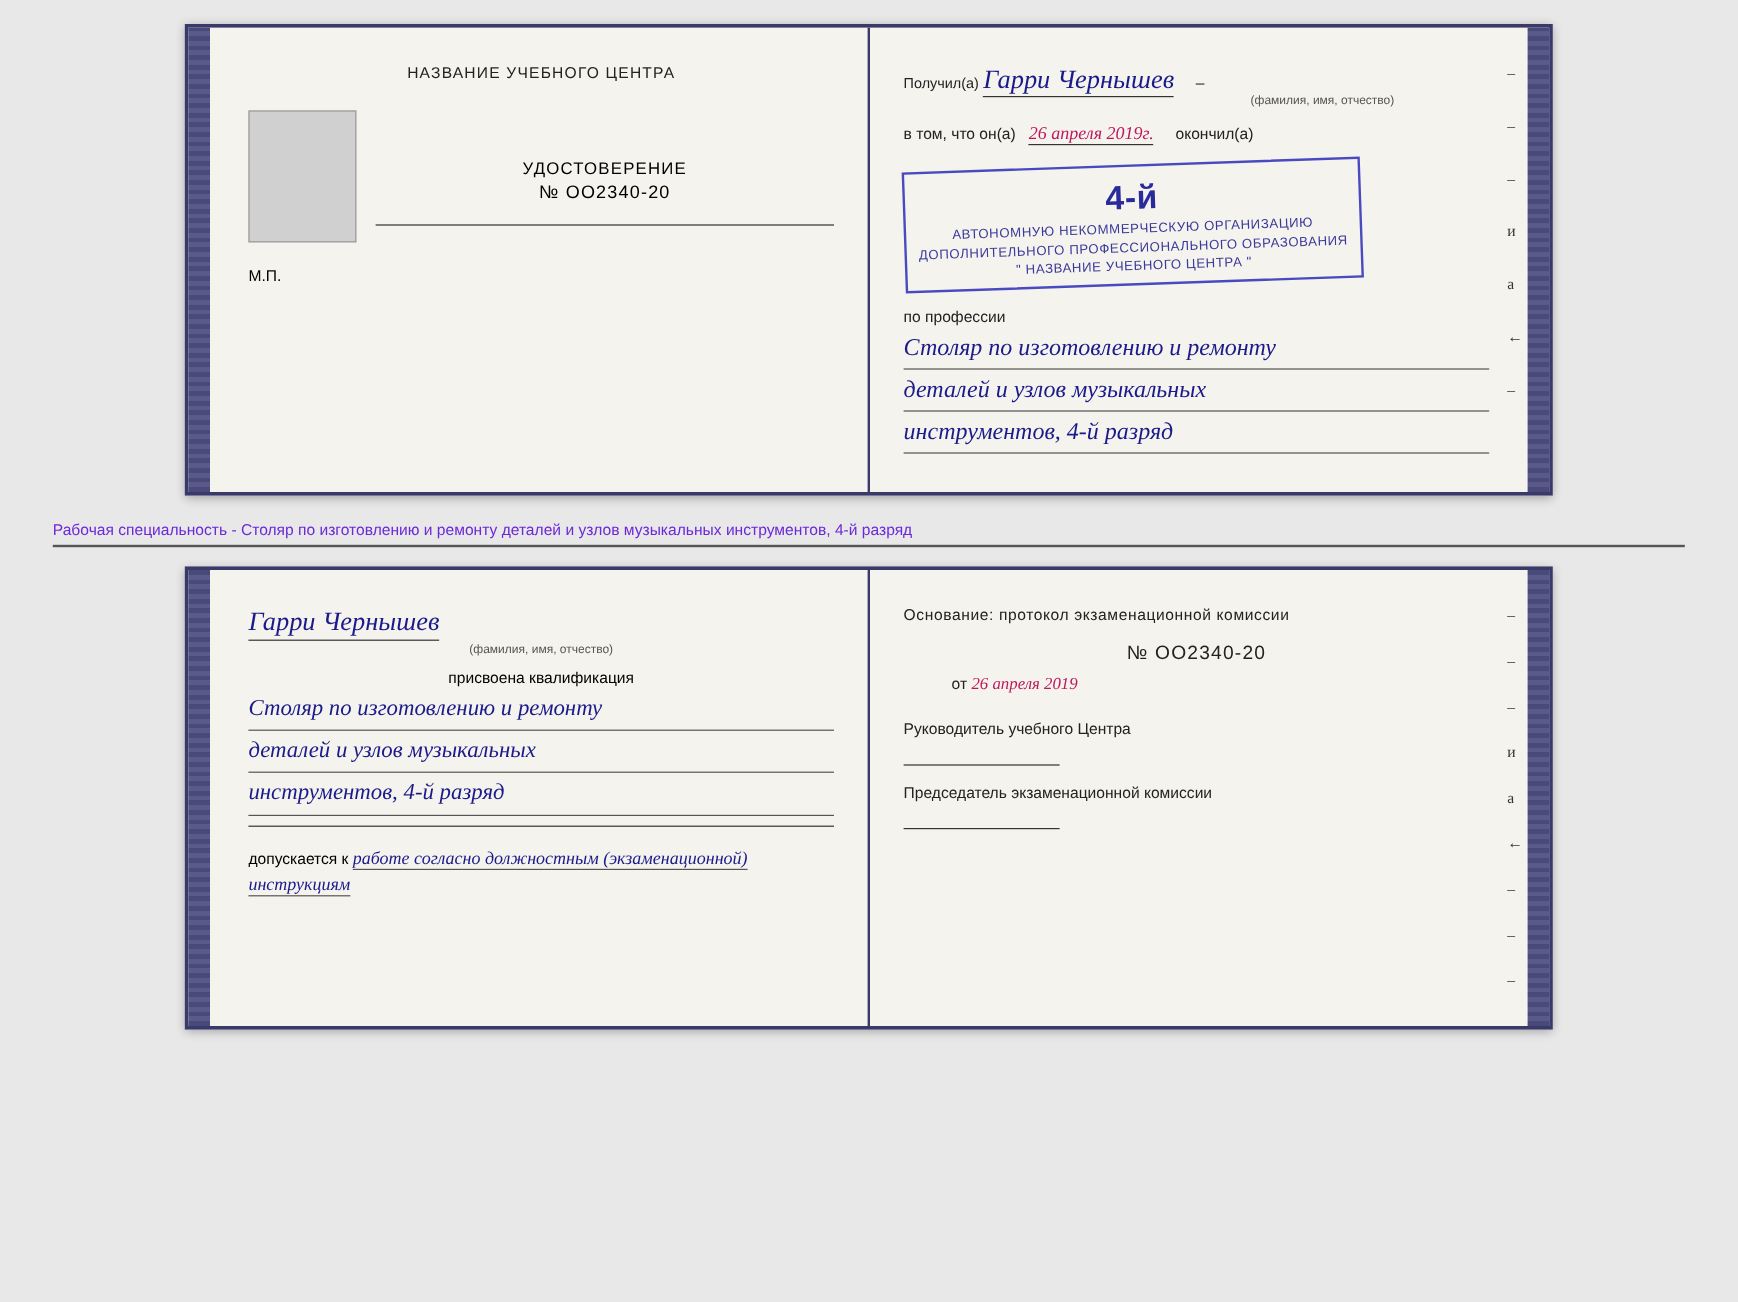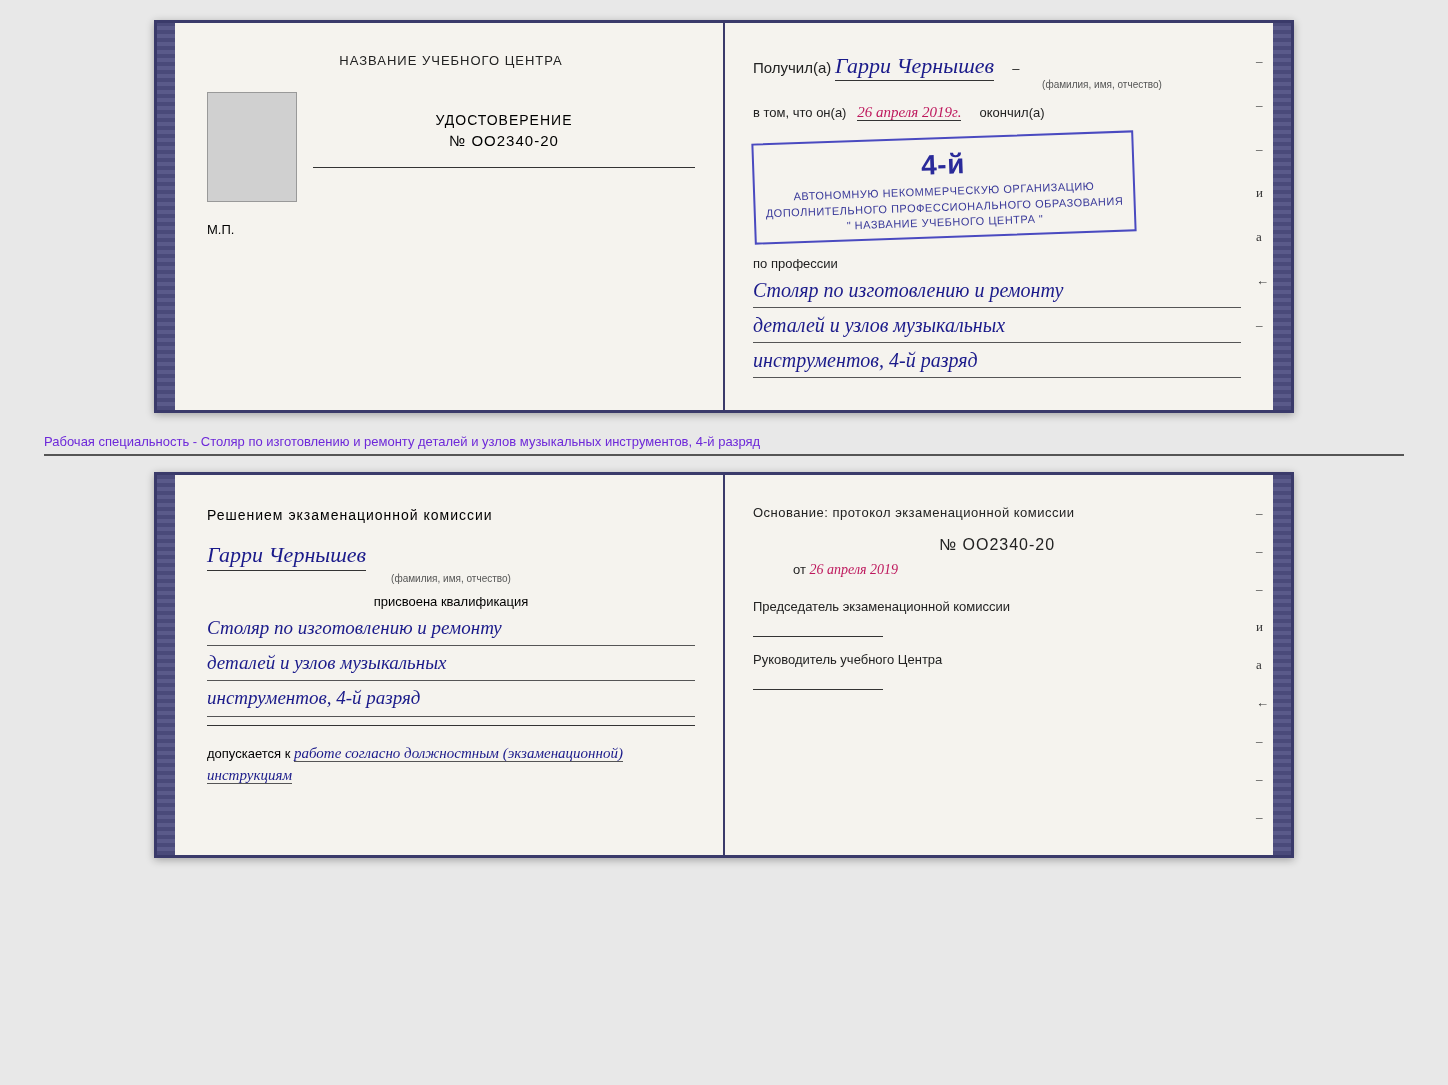--- a/index.html
+++ b/index.html
@@ -73,21 +73,21 @@
       font-size: 13px;
       letter-spacing: 1px;
       font-weight: normal;
       color: #222;
       margin-bottom: 24px;
       font-family: Arial, sans-serif;
     }
 
     .cert-body {
       display: flex;
-      align-items: center;
+      align-items: flex-end;
       gap: 16px;
       margin-bottom: 20px;
     }
 
     .cert-photo-placeholder {
       width: 90px;
       height: 110px;
       background: #d0d0d0;
       flex-shrink: 0;
       border: 1px solid #999;
@@ -345,21 +345,21 @@
       </div>
 
       <div class="mp-label">М.П.</div>
     </div>
   </div>
 
   <div class="doc-page right top-right">
     <div class="content">
       
       <div class="recipient-line">
-        <span style="font-family: Arial, sans-serif; font-size:15px;">Получил(а)</span>
+        <span style="font-family: Arial, sans-serif; font-size:12px;">Получил(а)</span>
         <span class="handwritten-large" style="border-bottom:1px solid #333; padding-bottom:2px;">Гарри Чернышев</span>
         &nbsp;&nbsp;&nbsp;&nbsp;–
         <br>
         <span class="small-label" style="margin-left: 210px;">(фамилия, имя, отчество)</span>
       </div>
 
       
       <div style="margin-bottom: 8px; font-family: Arial, sans-serif; font-size:13px;">
         <span>в том, что он(а)</span>
         &nbsp;
@@ -398,21 +398,20 @@
 </div>
 
 <div class="separator-text">
   <span>Рабочая специальность - Столяр по изготовлению и ремонту деталей и узлов музыкальных инструментов, 4-й разряд</span>
 </div>
 
 <div class="document-pair">
 
   <div class="doc-page left bottom-left">
     <div class="content">
-      <div class="resolution-title">Решением  экзаменационной  комиссии</div>
 
       <div class="person-name-section">
         <div class="name-underline">
           <span class="handwritten-large" style="border-bottom:1px solid #333; padding-bottom:2px; font-size:22px;">Гарри Чернышев</span>
         </div>
         <span class="small-label" style="margin-top:2px; text-align:center;">(фамилия, имя, отчество)</span>
       </div>
 
       <div class="qualification-label">присвоена квалификация</div>
 
@@ -436,26 +435,26 @@
       <div class="osnование-title">Основание: протокол экзаменационной  комиссии</div>
 
       <div class="protocol-number">№  OO2340-20</div>
 
       <div class="protocol-date">
         <span>от</span>
         <span class="handwritten" style="font-size:14px;">26 апреля 2019</span>
       </div>
 
       <div class="signature-block">
+        <div class="signature-role">Руководитель учебного Центра</div>
+        <span class="sig-line"></span>
+      </div>
+
+      <div class="signature-block">
         <div class="signature-role">Председатель экзаменационной комиссии</div>
-        <span class="sig-line"></span>
-      </div>
-
-      <div class="signature-block">
-        <div class="signature-role">Руководитель учебного Центра</div>
         <span class="sig-line"></span>
       </div>
     </div>
 
     <div class="top-doc-right-dashes" style="gap: 22px;">
       <span class="dash-mark">–</span>
       <span class="dash-mark">–</span>
       <span class="dash-mark">–</span>
       <span class="dash-mark">и</span>
       <span class="dash-mark">а</span>

